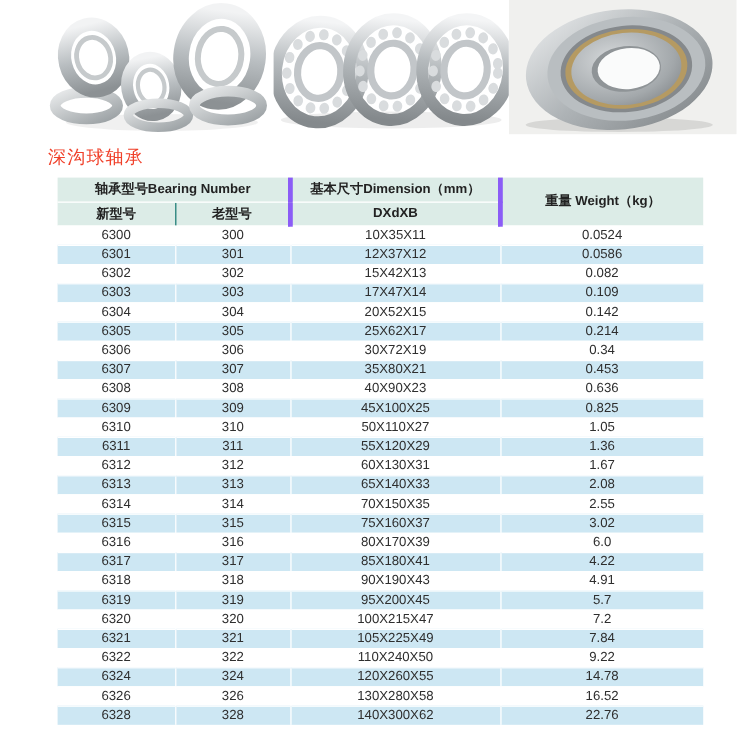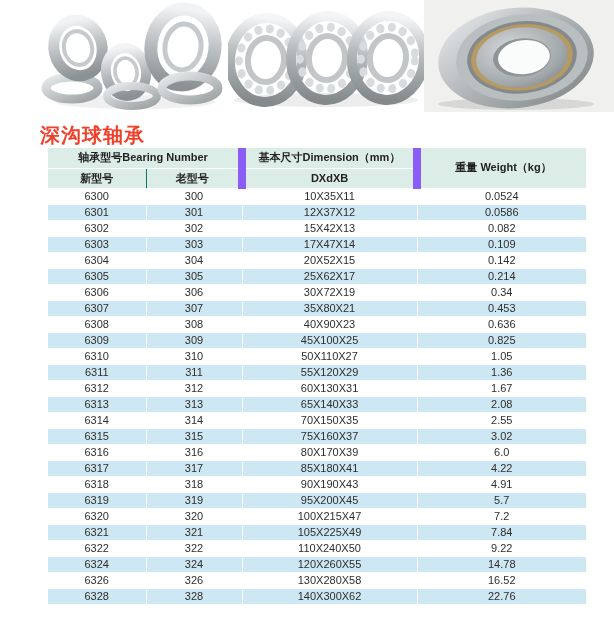--- a/index.html
+++ b/index.html
@@ -26,21 +26,21 @@
   .photo.middle{left:228px;}
   .photo.right{left:424px;}
   .title-bar{
     margin:10px 0 0 40px;
     height:22px;
     display:flex;
     align-items:baseline;
     gap:7px;
     color:var(--accent);
   }
-  .title-cn{font-size:20px;font-weight:bold;letter-spacing:1px;}
+  .title-cn{font-size:15px;font-weight:normal;letter-spacing:1px;}
   .title-en{font-size:12px;font-weight:bold;}
   .table-wrap{
     position:absolute;
     left:48px;top:148px;
     width:538px;
   }
   table.spec{
     width:538px;
     border-collapse:collapse;
     table-layout:fixed;
@@ -53,21 +53,21 @@
   thead th{
     background:var(--header-bg);
     font-weight:bold;
     font-size:11px;
     color:#222;
     height:20px;
     text-align:center;
     vertical-align:middle;
     border-bottom:1px solid #fff;
   }
-  thead th.group-sep{border-left:8px solid #8b5cf6;text-align:center;}
+  thead th.group-sep{border-left:4px solid #8b5cf6;text-align:center;}
   thead th.sub-sep{border-left:1px solid #0f766e;}
   tbody td{
     height:16px;
     text-align:center;
     vertical-align:middle;
     color:#2e2e2e;
     border-top:1px solid #fff;
     border-left:1px solid #fff;
   }
   tbody td:first-child{border-left:none;}

